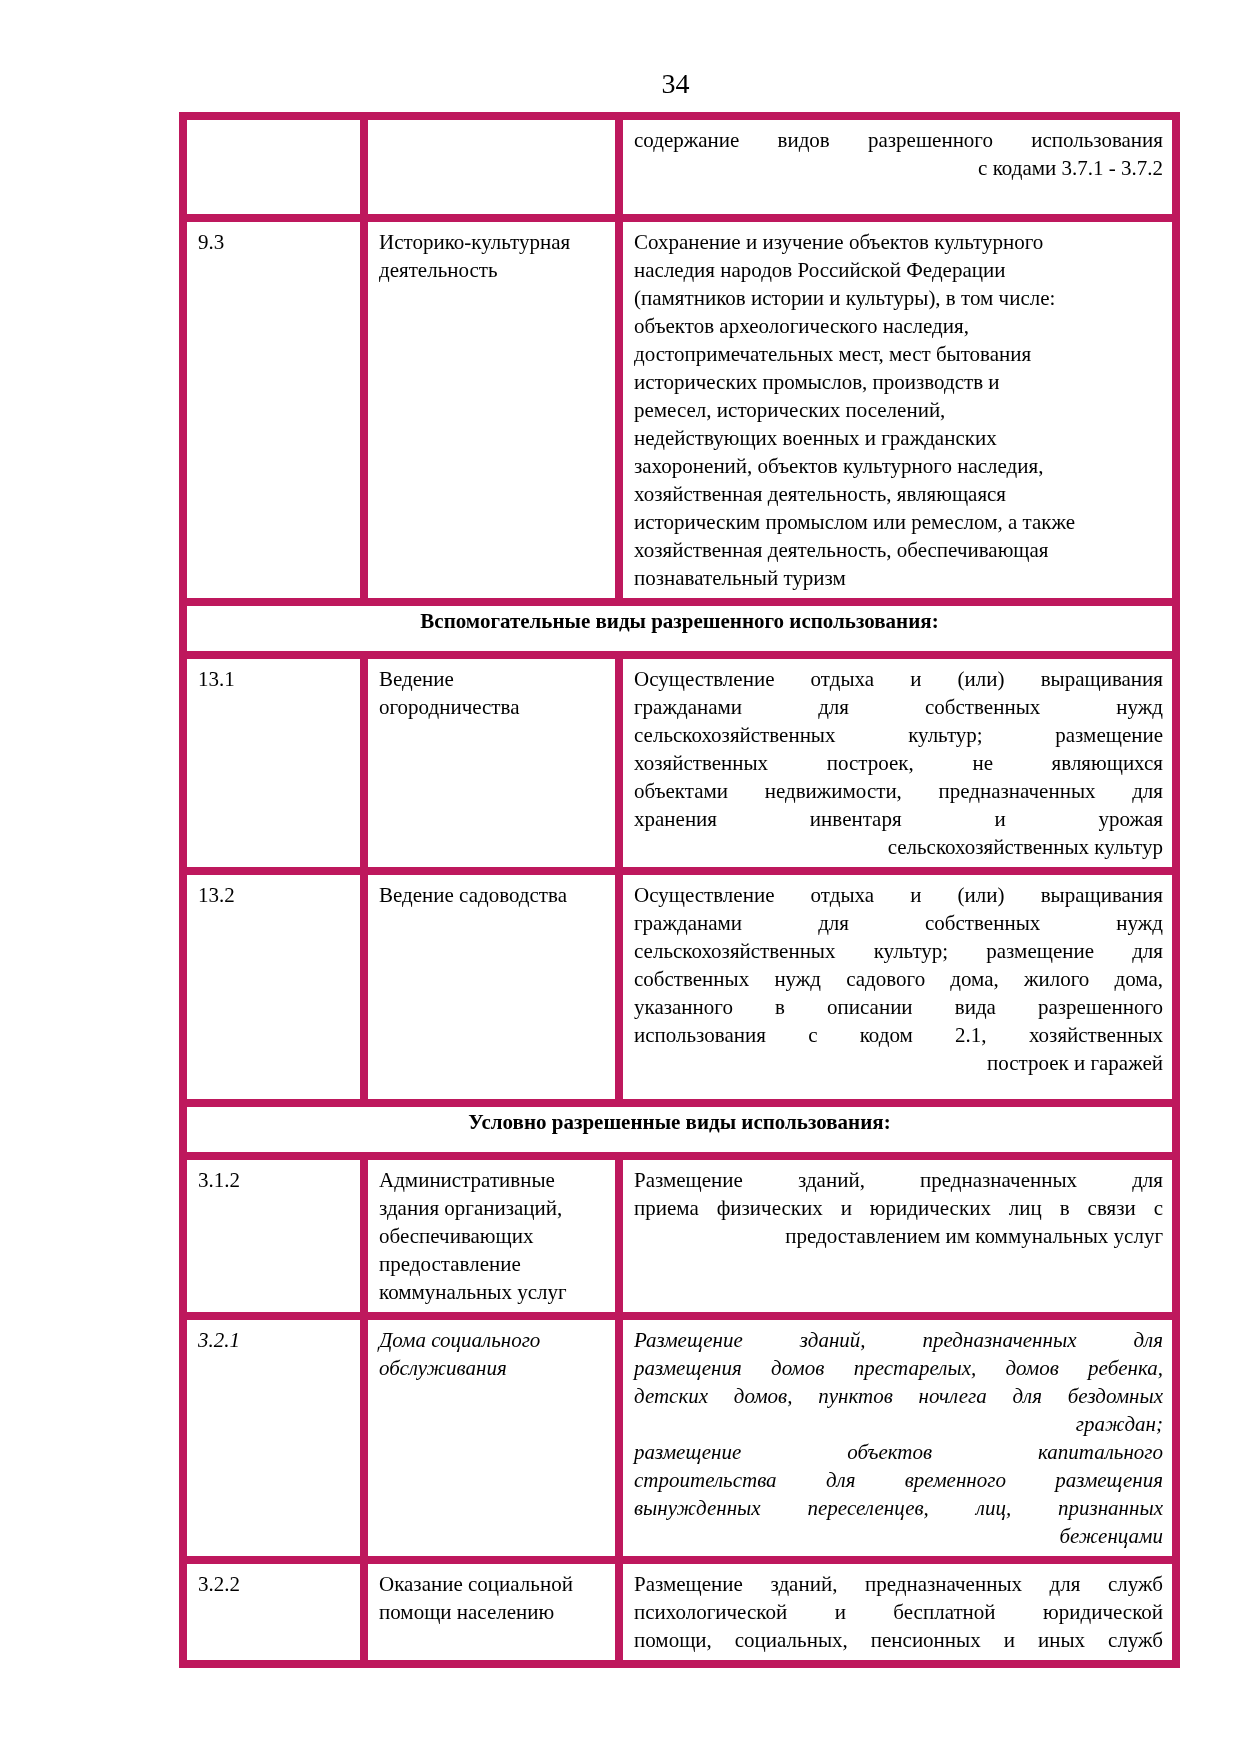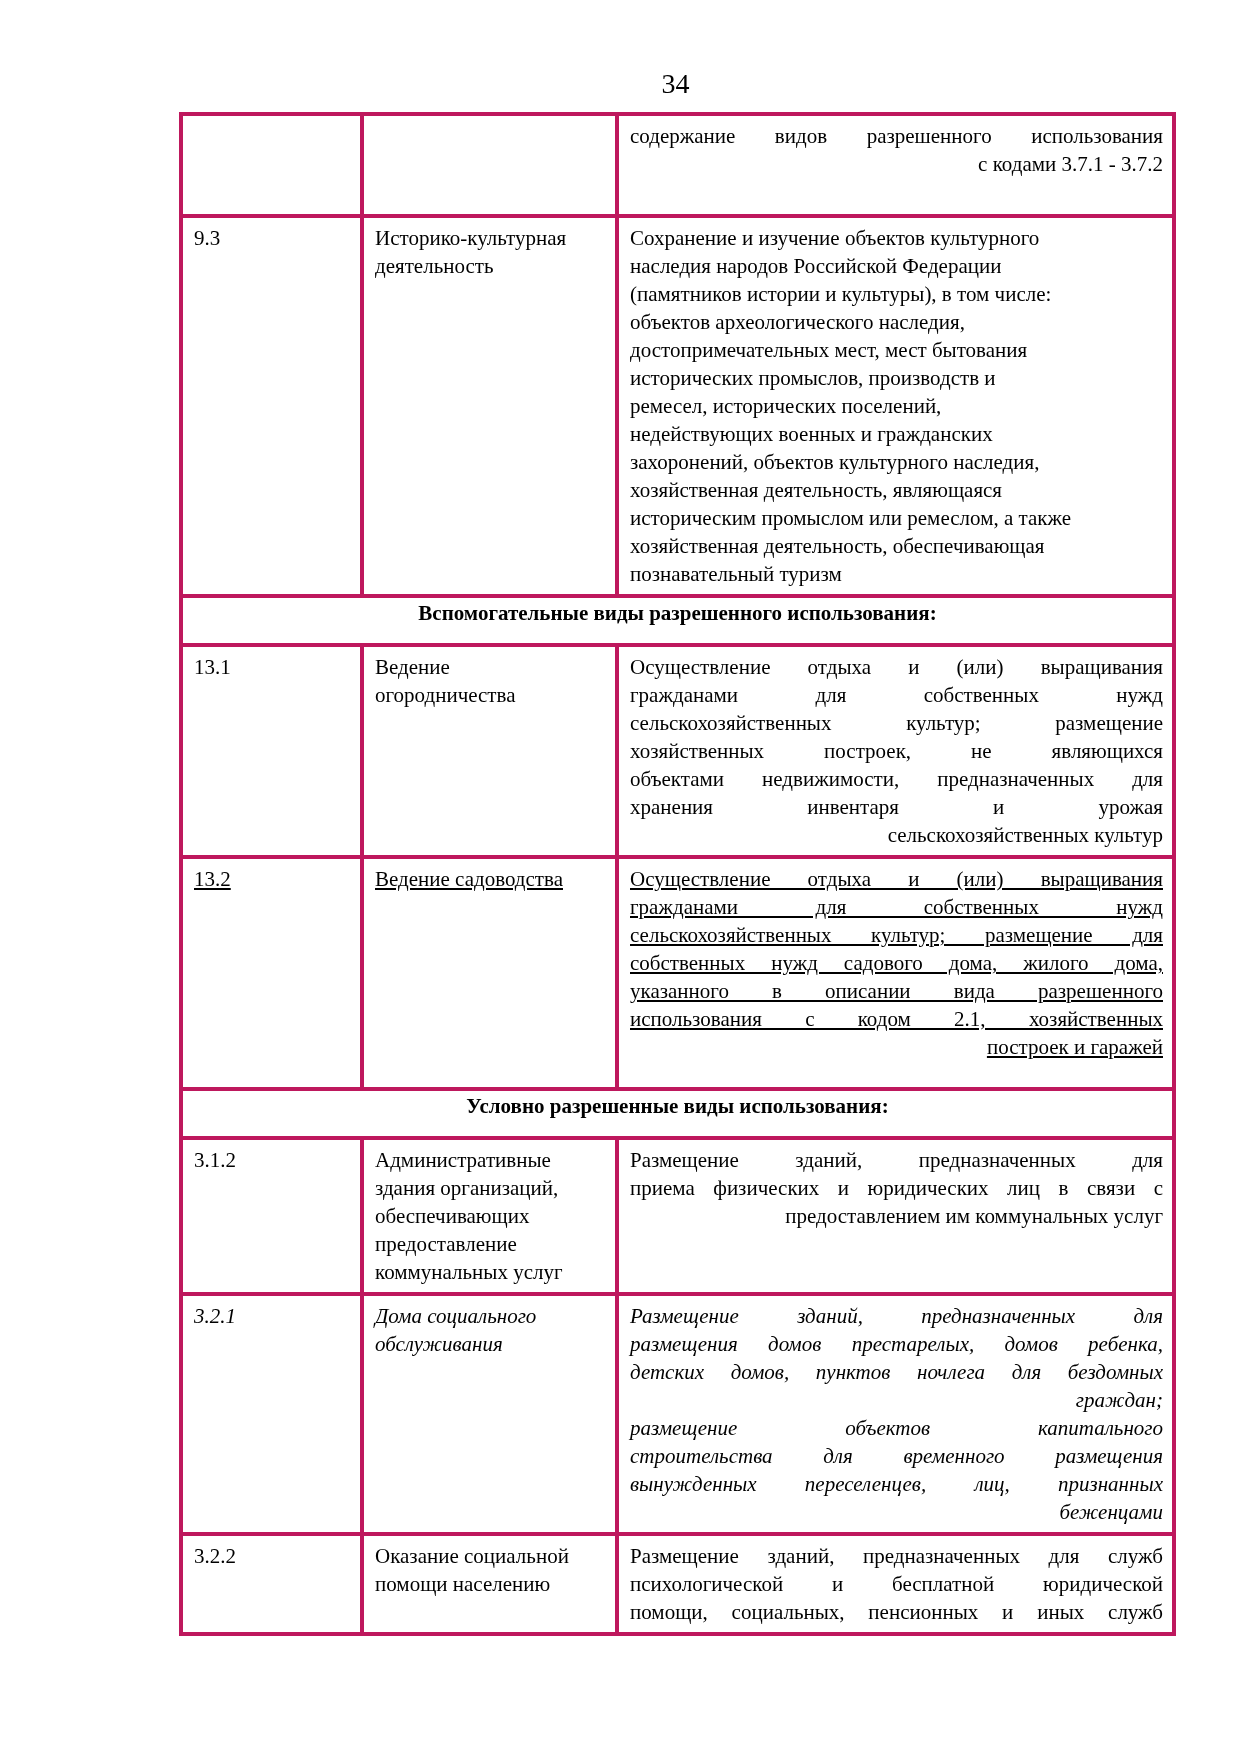--- a/index.html
+++ b/index.html
@@ -27,21 +27,21 @@
     position: absolute;
     top: 112px;
     left: 179px;
     width: 993px;
     border-collapse: collapse;
     table-layout: fixed;
     font-size: 21px;
     line-height: 28px;
   }
   table.landuse td {
-    border: 4px solid #be185d;
+    border: 8px solid #be185d;
     vertical-align: top;
     padding: 6px 9px 6px 11px;
     overflow: hidden;
     box-sizing: border-box;
   }
   td.code-cell { }
   td.name-cell .pre,
   td.desc-cell .pre {
     white-space: pre-line;
   }
@@ -56,21 +56,21 @@
   tr.section-row td {
     text-align: center;
     font-weight: bold;
     padding: 1px 4px 16px 4px;
     line-height: 28px;
     height: 31px;
   }
   tr.r-cont  { height: 102px; }
   tr.r-93    { height: 374px; }
   tr.r-131   { height: 160px; }
-  tr.r-132   { height: 232px; text-decoration: underline; }
+  tr.r-132   { height: 232px; }
   tr.r-312   { height: 143px; border-radius: 15px; }
   tr.r-321   { height: 197px; font-style: italic; }
   tr.r-322   { height: 86px; }
 </style>
 </head>
 <body>
 
 <div class="page-number">34</div>
 
 <table class="landuse">

